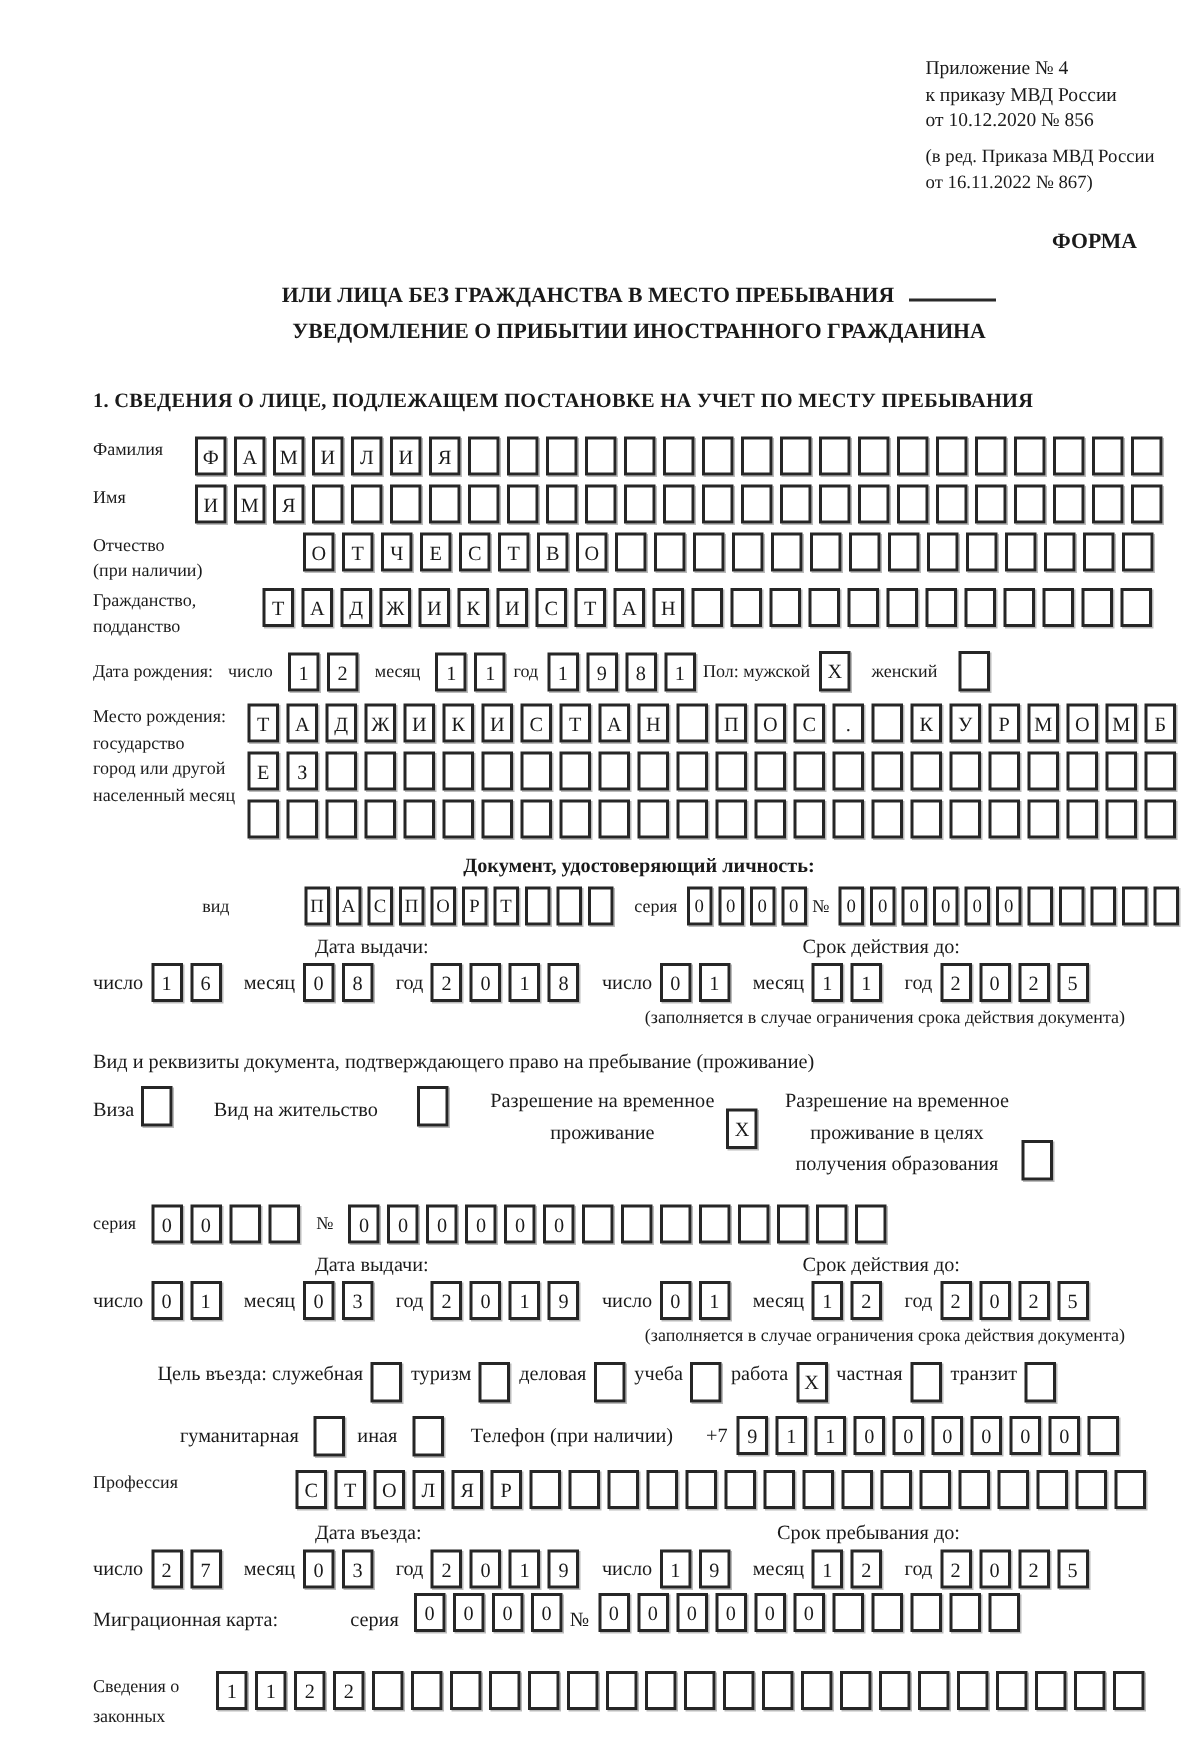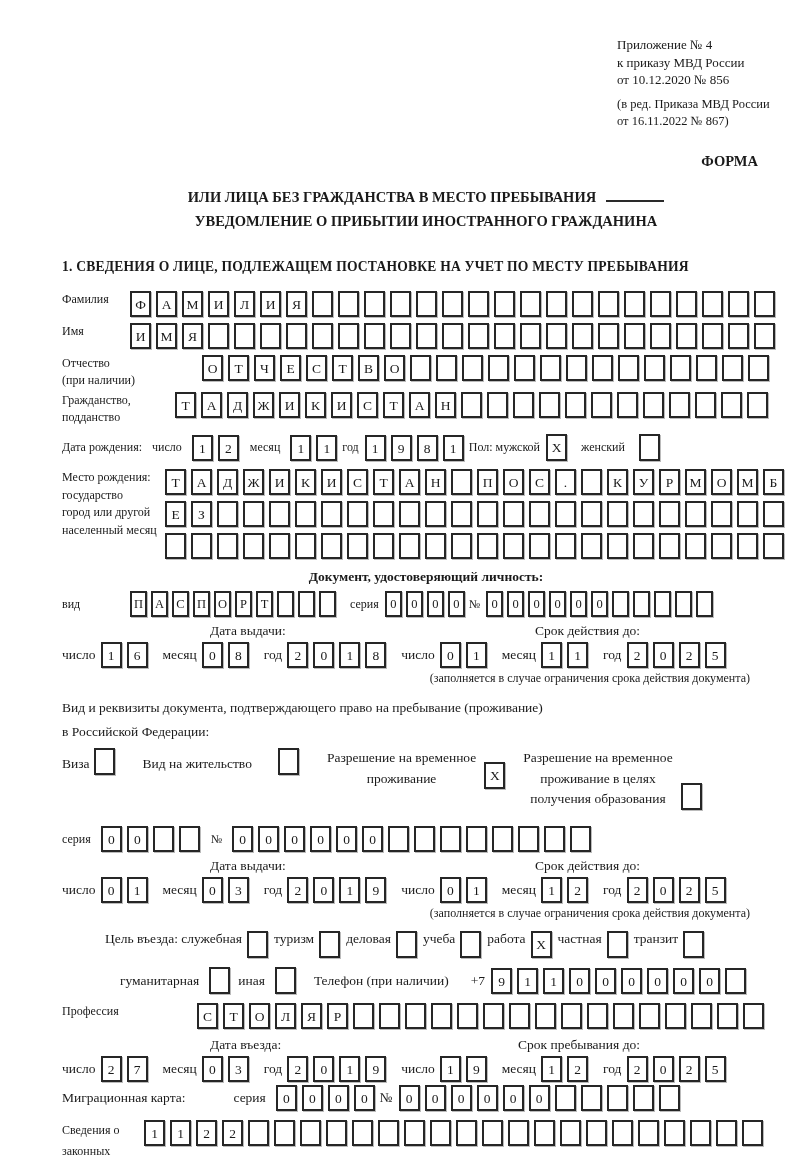--- a/index.html
+++ b/index.html
@@ -53,21 +53,21 @@
 
   .intro { font-size:13.5px; line-height:1.75; }
   .opt-row { display:flex; align-items:flex-start; font-size:13.5px; margin:4px 0 16px 0; }
   .opt { display:flex; align-items:flex-end; }
   .opt .txt { text-align:center; line-height:1.55; }
   .opt .cb { margin-left:8px; }
 
   .purpose { display:flex; font-size:13.5px; margin-bottom:9px;margin-left:43px; }
   .purpose .cb { margin:0 6px 0 5px; }
   .phone-row { display:flex; align-items:center; font-size:13.5px; margin-bottom:9px; margin-left:58px; }
-  .mig { display:flex; align-items:center; font-size:13.5px; margin-bottom:9px; }
+  .mig { display:flex; align-items:flex-end; font-size:13.5px; margin-bottom:26px; }
 </style>
 </head>
 <body>
 
 <div class="page">
 
   <div class="hdr">
     <div>Приложение № 4</div>
     <div>к приказу МВД России</div>
     <div>от 10.12.2020 № 856</div>
@@ -318,21 +318,21 @@
           <span class="cell"></span>
           <span class="cell"></span>
           <span class="cell"></span>
           <span class="cell"></span>
           <span class="cell"></span>
         </div>
     </span>
   </div>
 
   <div class="doc-head">Документ, удостоверяющий личность:</div>
-  <div class="row mb6 tight" style="align-items:center;">
+  <div class="row mb6 tight" style="align-items:center;justify-content:flex-end;">
     <span class="lbl w68">вид</span>
     <span class="cells">
         <span class="cell">П</span>
         <span class="cell">А</span>
         <span class="cell">С</span>
         <span class="cell">П</span>
         <span class="cell">О</span>
         <span class="cell">Р</span>
         <span class="cell">Т</span>
         <span class="cell"></span>
@@ -401,21 +401,20 @@
           <span class="cell">2</span>
           <span class="cell">0</span>
           <span class="cell">2</span>
           <span class="cell">5</span>
         </span>
     </span>
   </div>
   <div class="note-r">(заполняется в случае ограничения срока действия документа)</div>
 
   <div class="intro">Вид и реквизиты документа, подтверждающего право на пребывание (проживание)</div>
-  <div class="intro">в Российской Федерации:</div>
   <div class="opt-row">
     <span class="opt">
       <span class="txt">Виза</span>
       <span class="cb" style="margin-left:4px;"></span>
     </span>
     <span class="opt" style="margin-left:28px;">
       <span class="txt">Вид на жительство</span>
       <span class="cb" style="margin-left:26px;"></span>
     </span>
     <span class="opt" style="margin-left:28px;">

